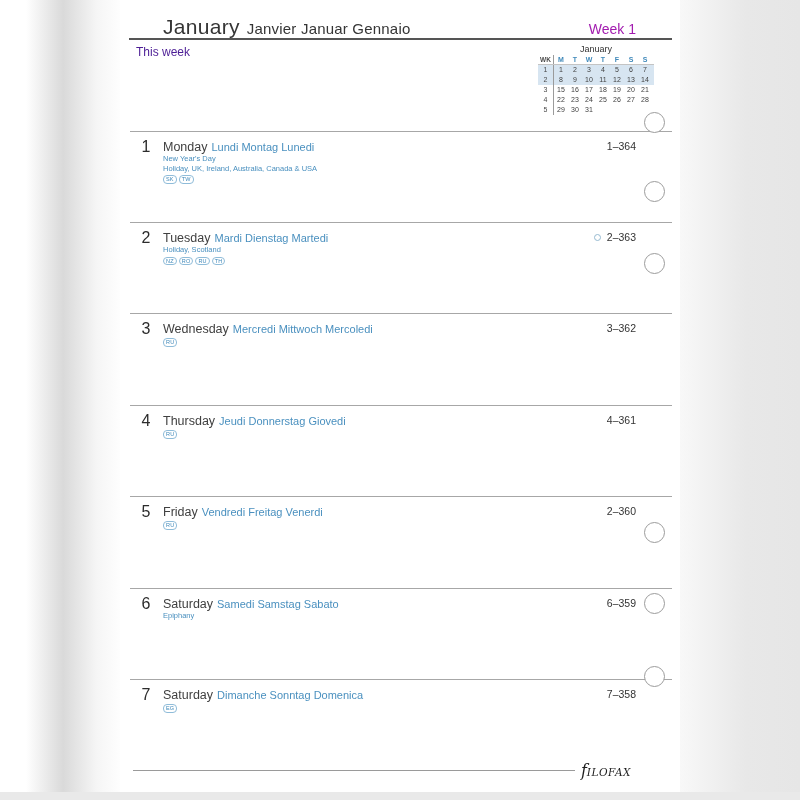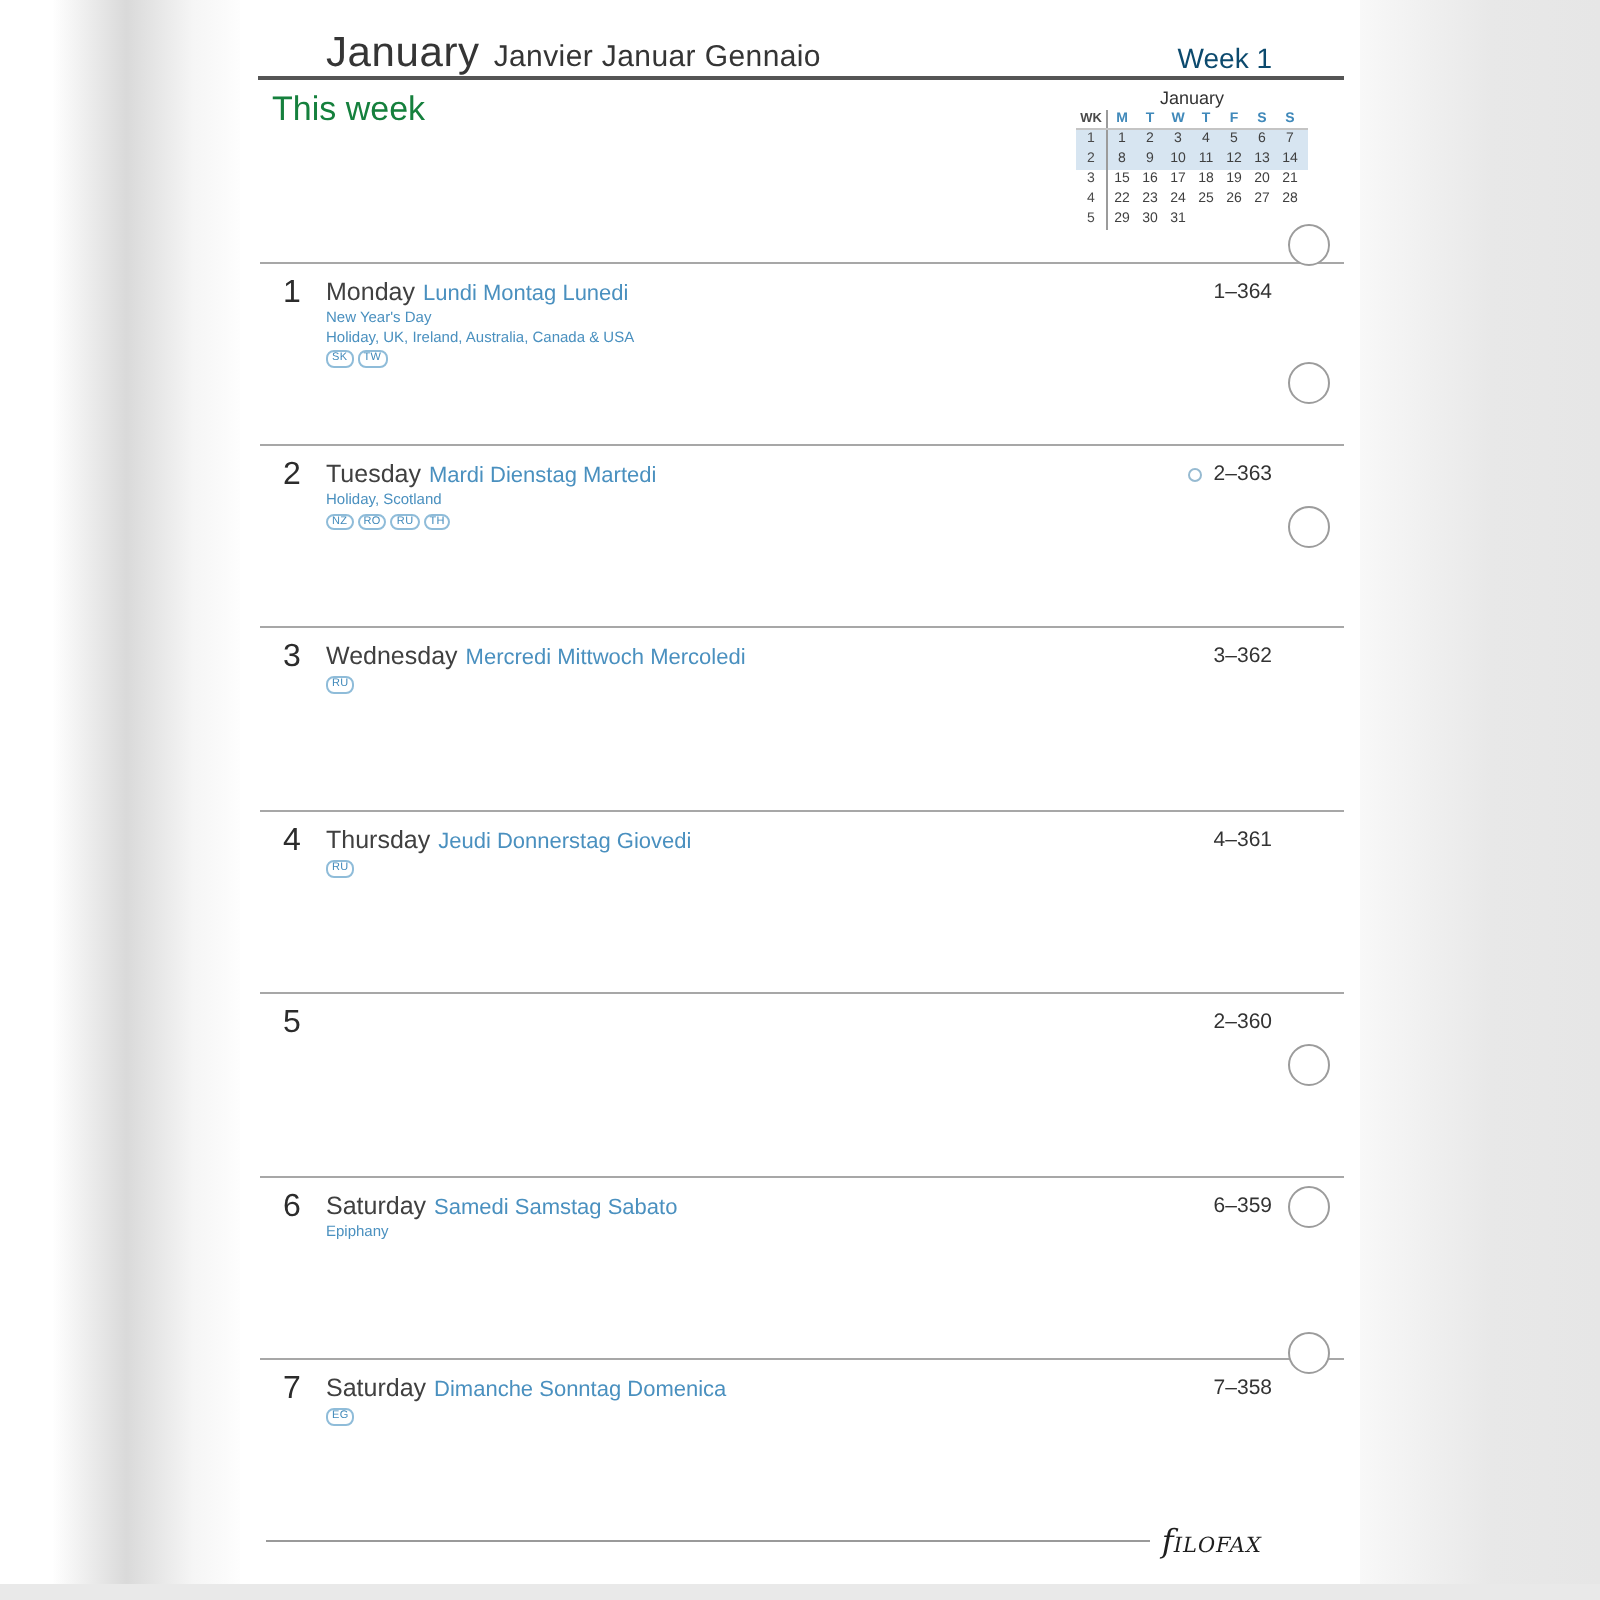--- a/index.html
+++ b/index.html
@@ -13,24 +13,24 @@
   .bg-bottom { position:absolute; top:792px; left:0; width:800px; height:8px; background:#e9e9e9; }
   .bg-left-shadow { position:absolute; top:0; left:26px; width:98px; height:792px;
               background:linear-gradient(to right, rgba(255,255,255,0) 0%, rgba(120,120,120,0.28) 38%, rgba(160,160,160,0.10) 72%, rgba(255,255,255,0) 100%); }
 
   
   .sheet { position:absolute; top:0; left:120px; width:560px; height:792px; background:#ffffff; }
 
   .hdr-month { position:absolute; top:15px; left:43px; white-space:nowrap; color:#353535; }
   .hdr-month .m-en { font-size:21px; letter-spacing:0.3px; }
   .hdr-month .m-tr { font-size:15px; margin-left:7px; letter-spacing:0.2px; }
-  .hdr-week { position:absolute; top:21px; right:44px; font-size:14px; color:#0c4a6e; }
+  .hdr-week { position:absolute; top:21px; right:44px; font-size:14px; color:#a21caf; }
   .hdr-rule { position:absolute; top:38px; left:9px; width:543px; height:2px; background:#555555; }
 
-  .this-week { position:absolute; top:45px; left:16px; font-size:17px; color:#15803d; }
+  .this-week { position:absolute; top:45px; left:16px; font-size:12px; color:#4c1d95; }
 
   
   .mini-cal { position:absolute; top:44px; left:418px; width:116px; }
   .mc-title { font-size:9px; color:#333; text-align:center; margin-bottom:1px; }
   .mc-row { display:flex; height:10px; line-height:10px; }
   .mc-row.hl { background:#d7e5f1; }
   .mc-cell { width:14px; font-size:7px; text-align:center; color:#3f3f3f; }
   .mc-cell.wk { width:16px; border-right:1px solid #9b9b9b; color:#4a4a4a; }
   .mc-head { border-bottom:1px solid #c4c4c4; }
   .mc-head .mc-cell { font-weight:bold; color:#4089ba; }
@@ -209,20 +209,28 @@
           <span class="badge">RU</span>
         </div>
       </div>
       <div class="day-right">
         <span class="day-count">4–361</span>
       </div>
     </div>
 
     <div class="day-row" style="top:496px">
       <div class="day-num">5</div>
+      <div class="day-main">
+        <div class="day-name-line">
+          <span class="day-name">Friday</span><span class="day-name-tr">Vendredi Freitag Venerdi</span>
+        </div>
+        <div class="badges">
+          <span class="badge">RU</span>
+        </div>
+      </div>
       <div class="day-right">
         <span class="day-count">2–360</span>
       </div>
     </div>
 
     <div class="day-row" style="top:588px">
       <div class="day-num">6</div>
       <div class="day-main">
         <div class="day-name-line">
           <span class="day-name">Saturday</span><span class="day-name-tr">Samedi Samstag Sabato</span>

